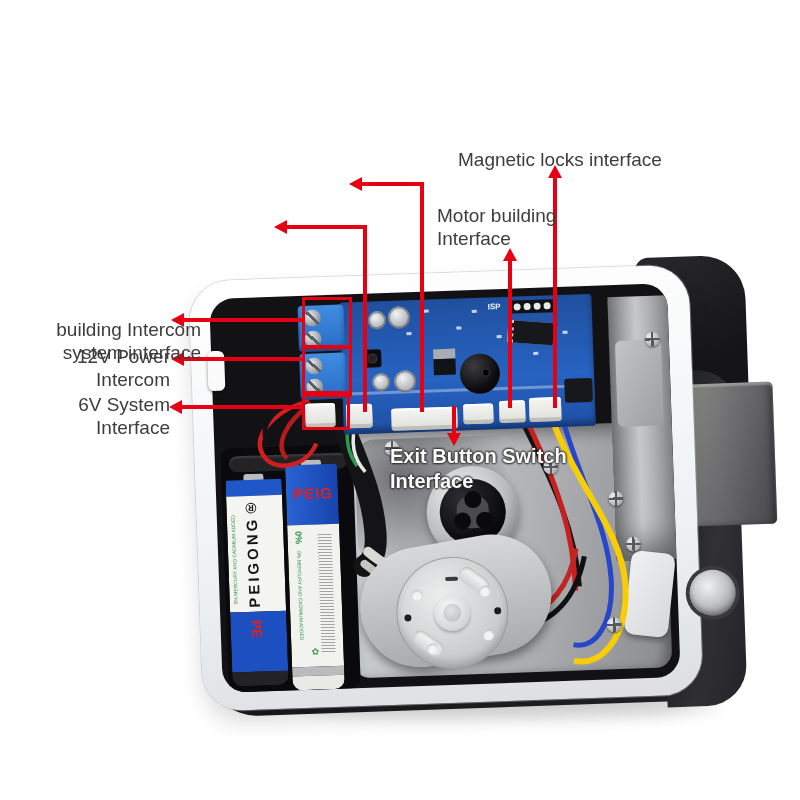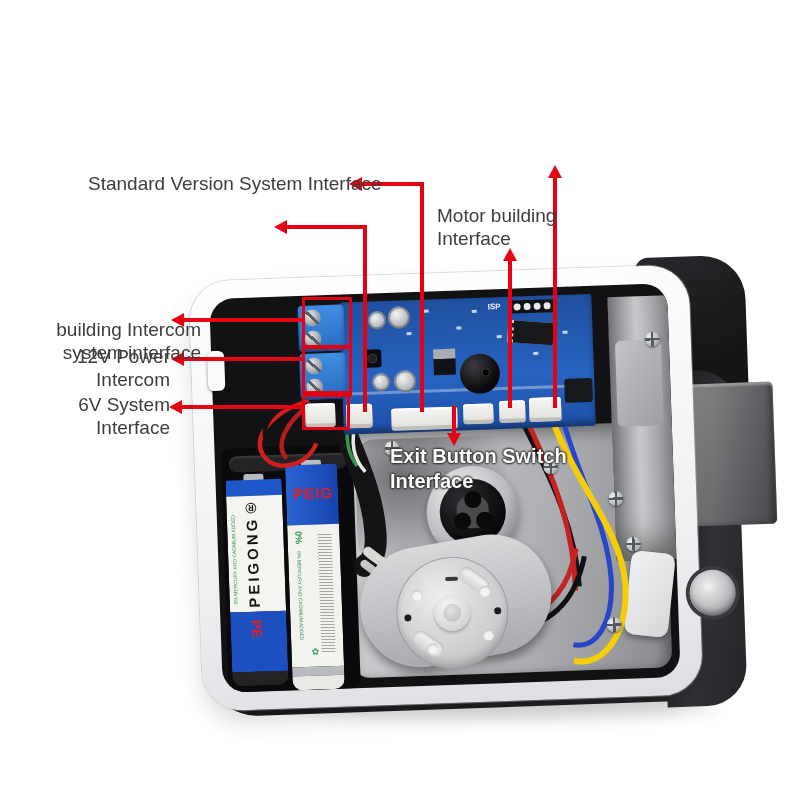--- a/index.html
+++ b/index.html
@@ -268,21 +268,21 @@
 
       <div class="jst" style="left:133px;top:110px;width:26px;height:24px;"></div>
       <div class="jst" style="left:178px;top:116px;width:66px;height:22px;"></div>
       <div class="jst" style="left:250px;top:114px;width:30px;height:20px;"></div>
       <div class="jst" style="left:286px;top:112px;width:26px;height:22px;"></div>
       <div class="jst" style="left:316px;top:110px;width:32px;height:24px;"></div>
       <div class="jst" style="left:92px;top:108px;width:30px;height:24px;"></div>
     </div>
   </div>
 
-  <div class="label" style="left:88px;top:172px;">Standard Version System Interface</div>
+  <div class="label" style="left:458px;top:148px;">Magnetic locks interface</div>
   <div class="label" style="left:437px;top:204px;">Motor building
 Interface</div>
   <div class="label right" style="right:599px;top:290px;margin-top:28px;">building Intercom
 system interface</div>
   <div class="label right" style="right:630px;top:345px;">12V Power
 Intercom</div>
   <div class="label right" style="right:630px;top:393px;">6V System
 Interface</div>
   <div class="label exit" style="left:390px;top:444px;">Exit Button Switch
 Interface</div>

